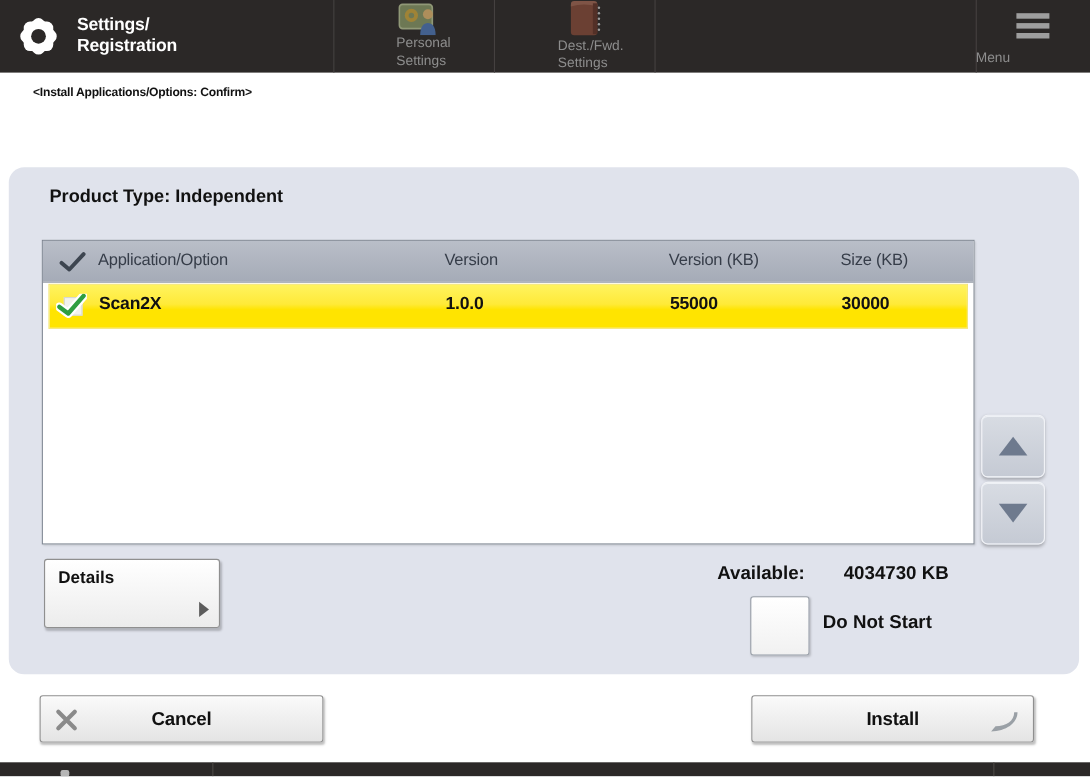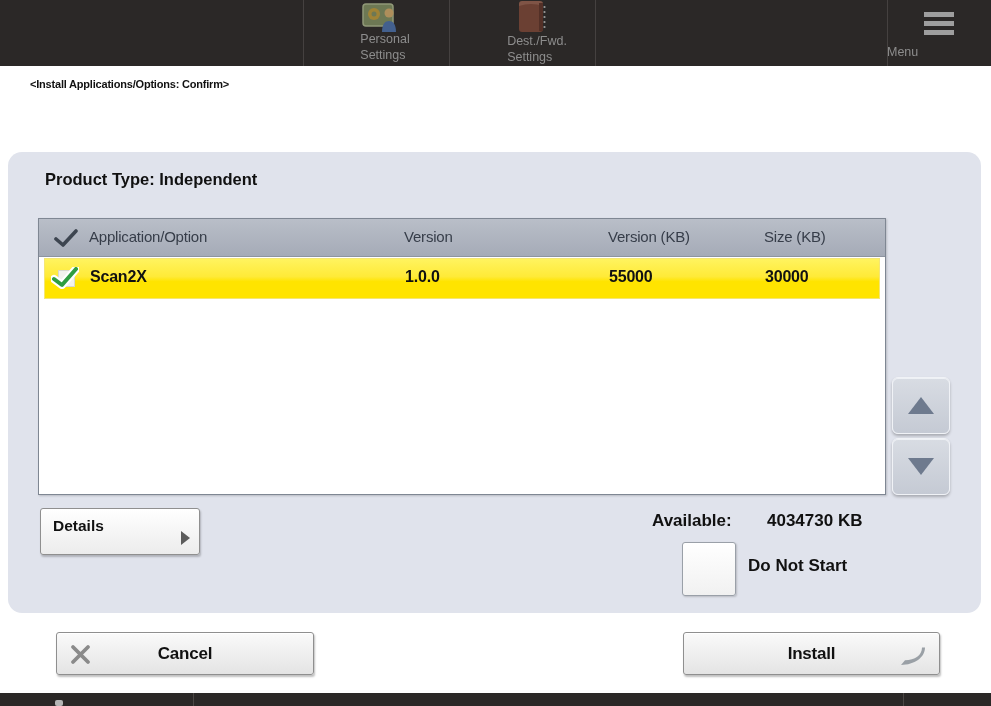--- a/index.html
+++ b/index.html
@@ -40,56 +40,70 @@
   .rcell { position:absolute; top:9px; font-size:16px; font-weight:bold; color:#111; letter-spacing:-0.2px; }
   .row-checkbg { position:absolute; left:13px; top:11px; width:17px; height:17px; background:#f2f2ee; border:1px solid #d8d8cf; }
 
   .scroll-btn { width:58px; height:57px; border-radius:6px;
                 background:linear-gradient(#d8dce3, #c5cad4);
                 border:1px solid #f0f2f6; box-shadow:0 2px 3px rgba(0,0,0,.25), inset 0 1px 0 #eef1f5;
                 display:flex; align-items:center; justify-content:center; cursor:pointer; }
   .tri-up { width:0; height:0; border-left:13px solid transparent; border-right:13px solid transparent; border-bottom:17px solid #6e7a8e; }
   .tri-down { width:0; height:0; border-left:13px solid transparent; border-right:13px solid transparent; border-top:17px solid #6e7a8e; }
 
-  .details-btn { position:absolute; left:32px; top:356px; width:160px; height:47px;
+  .details-btn { position:absolute; left:32px; top:356px; width:160px; height:63px;
                  background:linear-gradient(#ffffff, #ececec); border:1px solid #8f8f8f; border-radius:3px;
                  box-shadow:1px 2px 2px rgba(0,0,0,.22); cursor:pointer; }
   .details-label { position:absolute; left:12px; top:8px; font-size:15.5px; font-weight:bold; color:#111; }
   .details-arrow { position:absolute; right:9px; bottom:9px; width:0; height:0;
                    border-top:7px solid transparent; border-bottom:7px solid transparent; border-left:9px solid #5c5c5c; }
 
   .available-label { position:absolute; left:644px; top:359px; font-size:17px; font-weight:bold; color:#111; }
   .available-value { position:absolute; left:759px; top:359px; font-size:17px; font-weight:bold; color:#111; }
 
   .checkbox { position:absolute; left:674px; top:390px; width:54px; height:54px;
               background:linear-gradient(#ffffff, #f1f1f1); border:1px solid #9aa0a8; border-radius:3px;
               box-shadow:1px 1px 2px rgba(0,0,0,.18); cursor:pointer; }
   .dns-label { position:absolute; left:740px; top:404px; font-size:17px; font-weight:bold; color:#111; }
 
   
   .btn3d { background:linear-gradient(#fafafa, #e4e4e4); border:1px solid #8f8f8f; border-radius:3px;
            box-shadow:1px 2px 2px rgba(0,0,0,.25), inset 0 1px 0 #ffffff;
            display:flex; align-items:center; justify-content:center; cursor:pointer; }
-  .cancel-btn { left:56px; top:632px; width:258px; height:43px; }
+  .cancel-btn { left:36px; top:632px; width:258px; height:43px; }
   .install-btn { left:683px; top:632px; width:257px; height:43px;text-align:right; }
   .btn-label { font-size:17px; font-weight:bold; color:#111; letter-spacing:-0.2px; }
   .x-icon { position:absolute; left:12px; top:10px; }
   .install-arrow { position:absolute; right:13px; bottom:7px; }
 
   
   .statusbar { left:0; top:693px; width:991px; height:13px; background:#2b2827; }
   .statusbar .vdiv { position:absolute; top:0; width:1px; height:13px; background:#4b4745; }
   .status-dot { position:absolute; left:55px; top:7px; width:8px; height:6px; background:#b5b5b5; border-radius:2px; }
 </style>
 </head>
 <body>
 
 <div id="screen">
 
   <div class="abs topbar">
+    <div class="brand">
+      <svg class="brand-gear" viewBox="0 0 48 48">
+        <g fill="#ffffff">
+          <rect x="10" y="10" width="28" height="28" rx="6"></rect>
+          <rect x="10" y="10" width="28" height="28" rx="6" transform="rotate(45 24 24)"></rect>
+          <circle cx="24" cy="24" r="15"></circle>
+        </g>
+        <circle cx="24" cy="24" r="7" fill="#2b2827"></circle>
+      </svg>
+      <div class="brand-title">
+        <div>Settings/</div>
+        <div>Registration</div>
+      </div>
+    </div>
 
     <div class="vdiv" style="left:303px;"></div>
 
     <div class="top-btn" style="left:303px; width:146px; padding-left:10px;">
       <svg class="tb-icon" width="38" height="32" viewBox="0 0 38 32">
         <rect x="1" y="4" width="30" height="22" rx="3" fill="#7e8d60" stroke="#aab58c" stroke-width="1.5"></rect>
         <circle cx="12" cy="14" r="6" fill="#bd9a3a"></circle>
         <circle cx="12" cy="14" r="2.5" fill="#7e8d60"></circle>
         <circle cx="27" cy="13" r="4.5" fill="#cfa868"></circle>
         <path d="M20 32 c0-8 3.2-11 7-11 s7 3 7 11 z" fill="#4a6fa8"></path>

